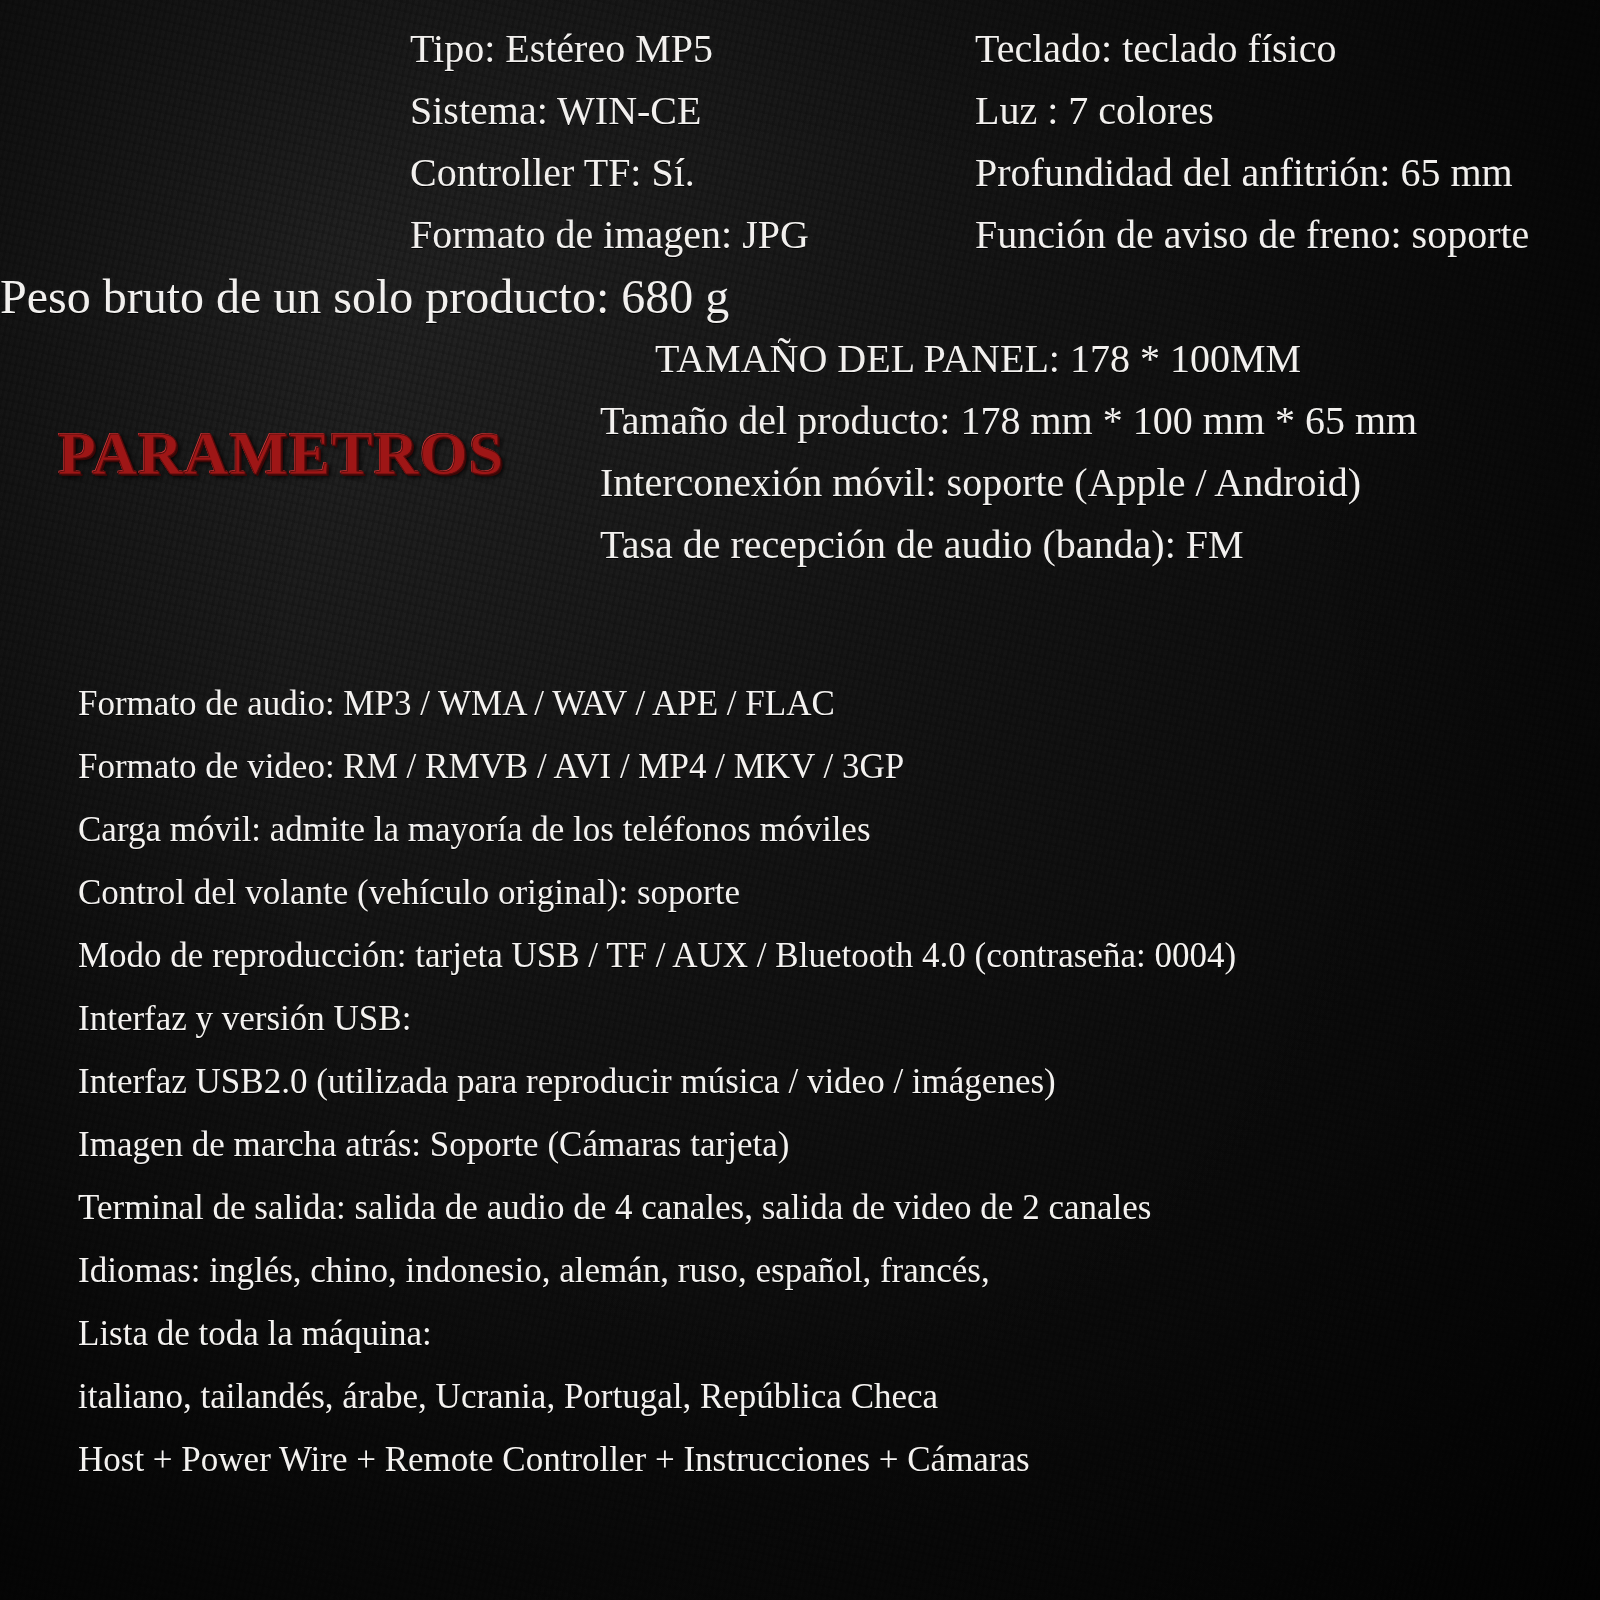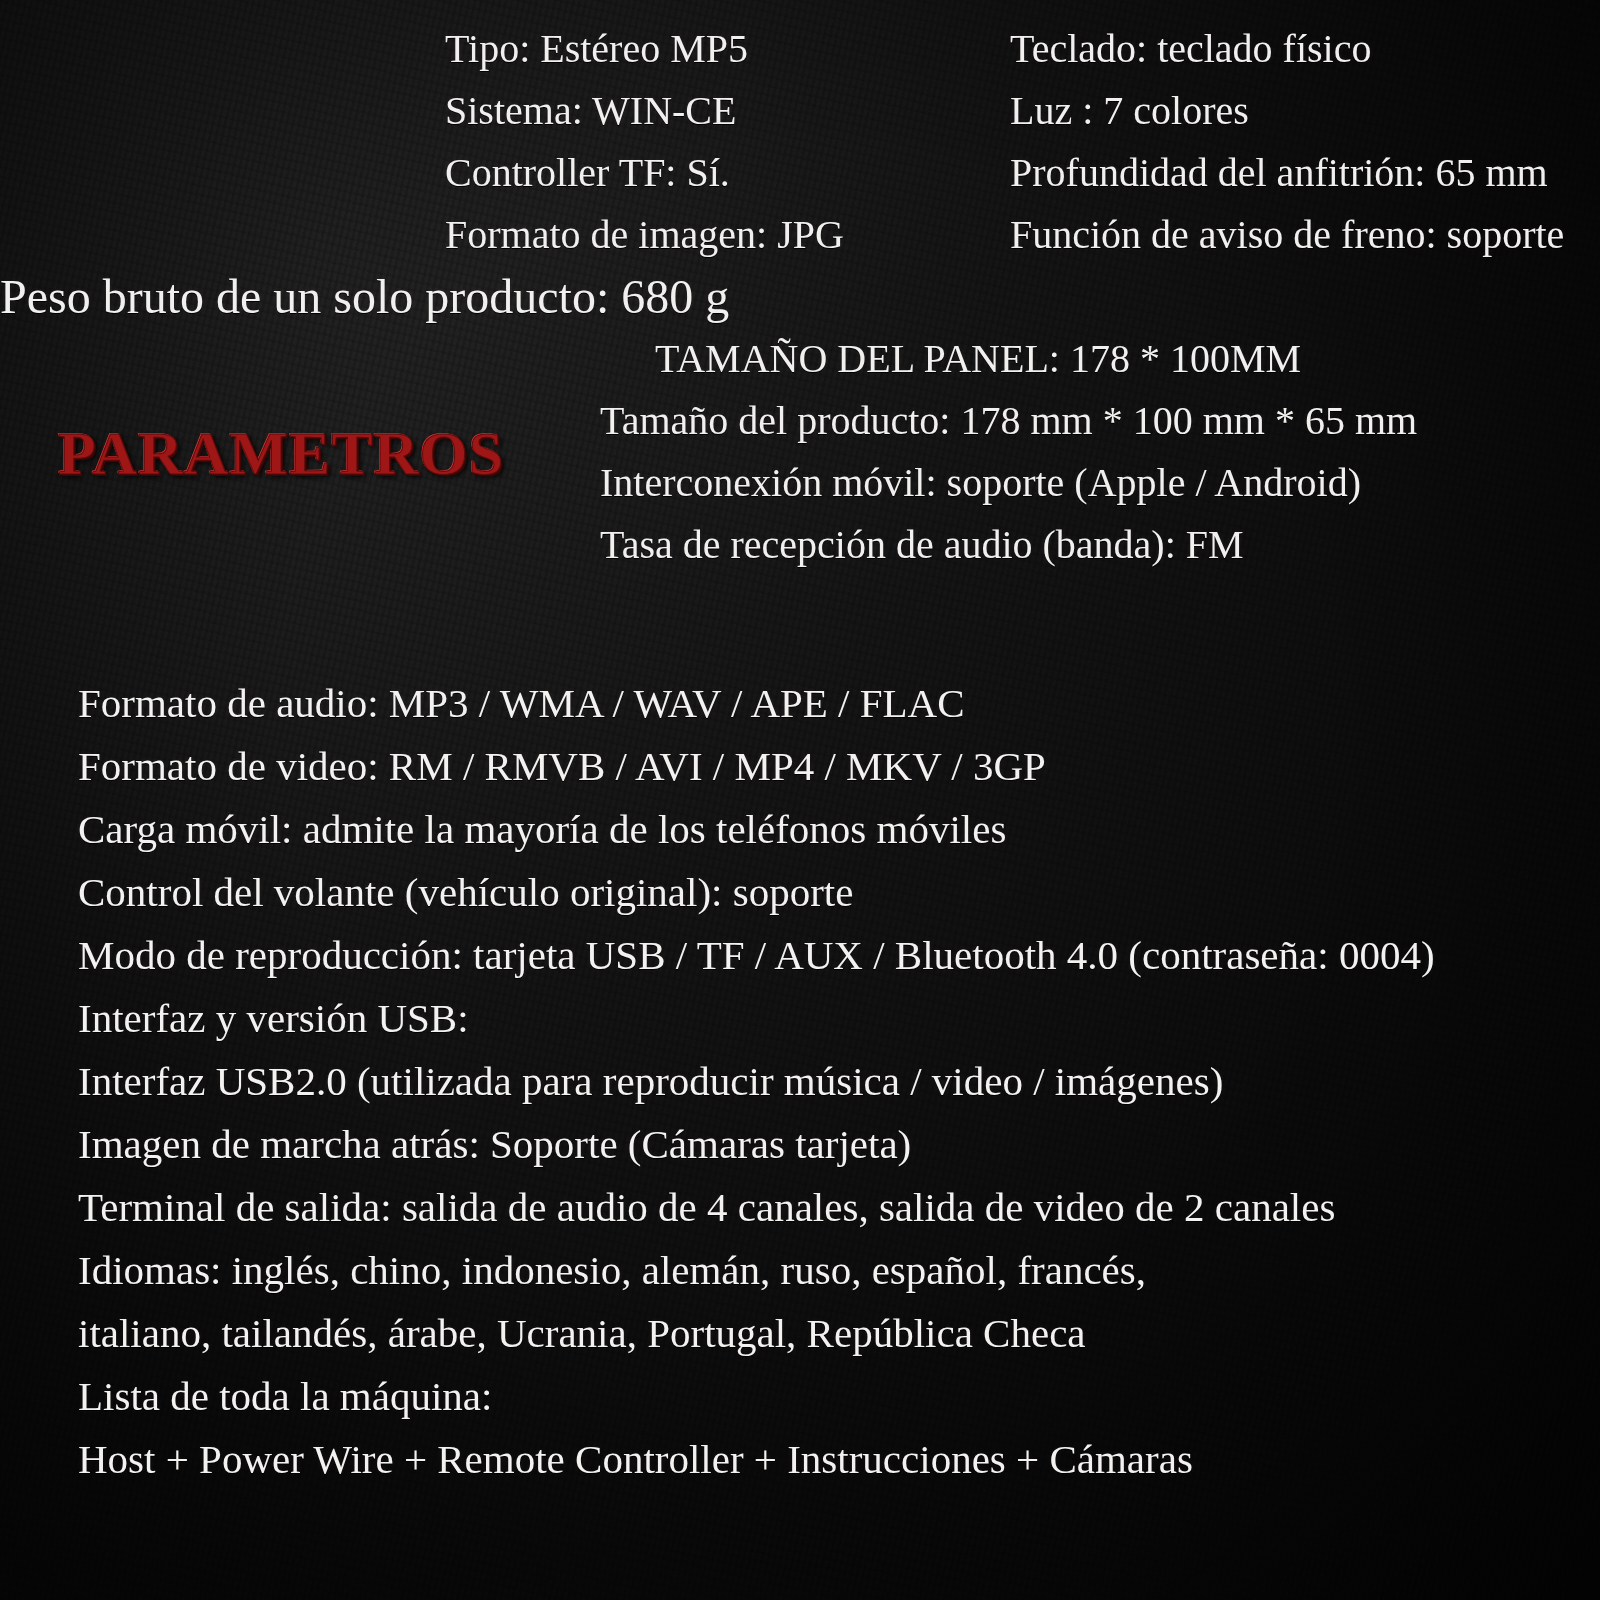--- a/index.html
+++ b/index.html
@@ -52,21 +52,20 @@
     left: 0;
     top: 18px;
     width: 1600px;
   }
   .spec-grid {
     display: grid;
     grid-template-columns: 545px auto;
     column-gap: 20px;
     row-gap: 0px;
     padding-left: 410px;
-    margin-left: 35px;
   }
   .spec-line {
     font-size: 40px;
     line-height: 62px;
     white-space: nowrap;
     color: #f2f0ee;
     text-shadow: 0 1px 0 rgba(0,0,0,0.9), 0 0 6px rgba(255,255,255,0.06);
   }
   .spec-wide {
     font-size: 48px;
@@ -110,21 +109,21 @@
   }
 
   
   .list-block {
     position: absolute;
     left: 78px;
     top: 672px;
     width: 1500px;
   }
   .list-line {
-    font-size: 41px;
+    font-size: 35px;
     line-height: 63px;
     white-space: nowrap;
     color: #f4f2f0;
     text-shadow: 0 1px 0 rgba(0,0,0,0.9), 0 0 6px rgba(255,255,255,0.06);
   }
 </style>
 </head>
 <body>
 
 <div id="page">
@@ -161,19 +160,19 @@
       <div class="list-line">Formato de audio: MP3 / WMA / WAV / APE / FLAC</div>
       <div class="list-line">Formato de video: RM / RMVB / AVI / MP4 / MKV / 3GP</div>
       <div class="list-line">Carga móvil: admite la mayoría de los teléfonos móviles</div>
       <div class="list-line">Control del volante (vehículo original): soporte</div>
       <div class="list-line">Modo de reproducción:  tarjeta USB / TF / AUX / Bluetooth 4.0 (contraseña: 0004)</div>
       <div class="list-line">Interfaz y versión USB:</div>
       <div class="list-line">Interfaz USB2.0 (utilizada para reproducir música / video / imágenes)</div>
       <div class="list-line">Imagen de marcha atrás: Soporte (Cámaras tarjeta)</div>
       <div class="list-line">Terminal de salida: salida de audio de 4 canales, salida de video de 2 canales</div>
       <div class="list-line">Idiomas: inglés, chino, indonesio, alemán, ruso, español, francés,</div>
+      <div class="list-line">Lista de toda la máquina:</div>
       <div class="list-line">italiano, tailandés, árabe, Ucrania, Portugal, República Checa</div>
-      <div class="list-line">Lista de toda la máquina:</div>
       <div class="list-line">Host + Power Wire + Remote Controller + Instrucciones + Cámaras</div>
     </div>
 
   </div>
 </div>
 
 </body></html>

